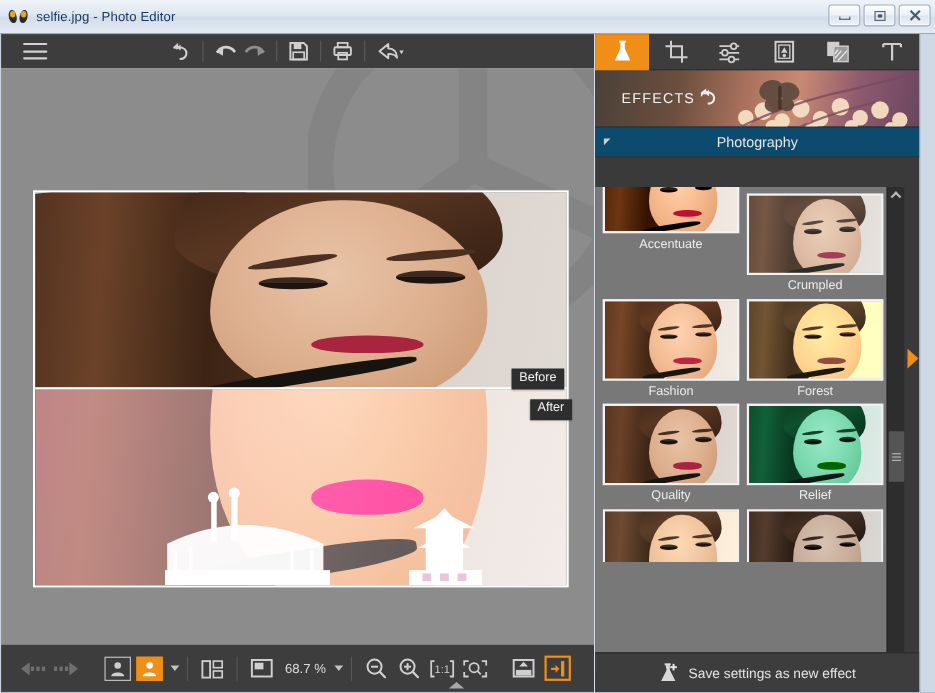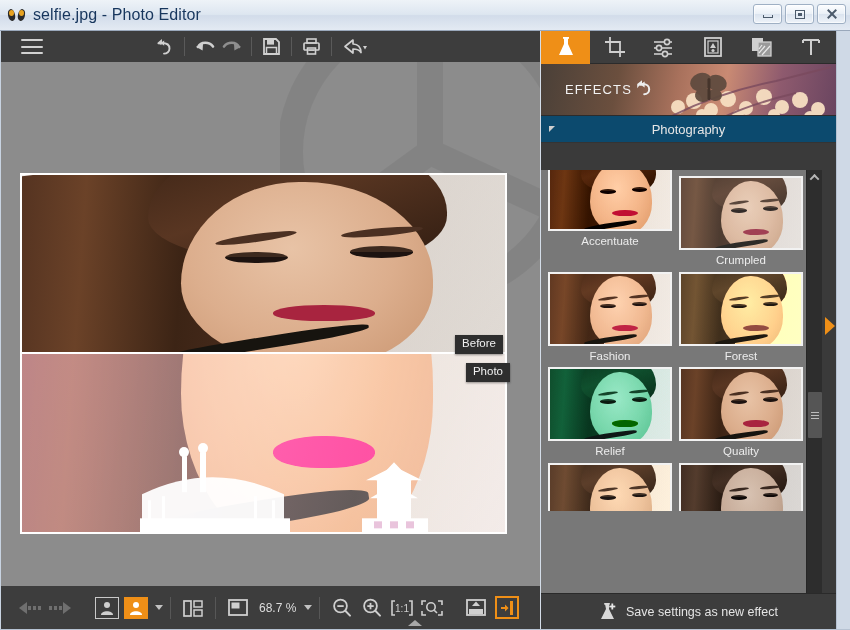--- a/index.html
+++ b/index.html
@@ -26,21 +26,21 @@
   }
   .tb-icon .wing.l { left: 0px; transform: rotate(-12deg); }
   .tb-icon .wing.r { right: 0px; transform: rotate(12deg); }
   .tb-icon .dotl, .tb-icon .dotr {
     position: absolute; top: 3px; width: 5px; height: 6px; border-radius: 50%;
     background: #e8a321;
   }
   .tb-icon .dotl { left: 1px; }
   .tb-icon .dotr { right: 1px; }
   .tb-title {
-    margin-left: 8px; font-size: 16px; color: #17365d; letter-spacing: .1px;
+    margin-left: 8px; font-size: 12px; color: #17365d; letter-spacing: .1px;
     white-space: nowrap;
   }
   .win-btns { position: absolute; right: 4px; top: 4px; display: flex; gap: 3px; }
   .win-btn {
     width: 29px; height: 20px; border: 1px solid #9fb0c4; border-radius: 3px;
     background: linear-gradient(to bottom, #fdfeff 0%, #eaf0f7 50%, #dbe4ef 51%, #eef3f9 100%);
     display: flex; align-items: center; justify-content: center;
     box-shadow: inset 0 0 0 1px rgba(255,255,255,.6);
   }
   .win-btn.close { }
@@ -74,21 +74,21 @@
   
   .canvas-wrap {
     position: absolute; left: 1px; top: 62px; width: 539px; height: 524px;
     background: #8c8c8c; overflow: hidden;
   }
   .watermark {
     position: absolute; right: -40px; top: -60px; width: 300px; height: 300px;
     opacity: .055; pointer-events: none;
   }
   .photo-stack {
-    position: absolute; left: 19px; top: 111px; width: 487px; height: 361px;
+    position: absolute; left: 29px; top: 111px; width: 487px; height: 361px;
     border: 2px solid #fff;
   }
   .photo-half { position: absolute; left: 0; width: 483px; height: 178px; overflow: hidden; }
   .photo-half.before { top: 0; }
   .photo-half.after  { top: 179px; }
   .split-line { position: absolute; left: 0; top: 177px; width: 483px; height: 2px;
                 background: #ffffff; z-index: 4; }
   .ba-label {
     position: absolute; z-index: 6; background: #2e2e2e; color: #f0f0f0;
     font-size: 11.5px; padding: 3px 7px 4px 7px; line-height: 1;
@@ -199,21 +199,21 @@
   .section-head .tri {
     position: absolute; left: 8px; width: 0; height: 0;
     border-top: 6px solid #cfcfcf; border-right: 6px solid transparent;
   }
   .section-head span { color: #e6e6e6; font-size: 13px; }
 
   .effects-scroll {
     position: absolute; left: 0; top: 139px; width: 280px; height: 444px;
     background: #787878; overflow: hidden;
   }
-  .eff-grid { display: flex; flex-wrap: wrap; padding: 6px 5px 0 7px; gap: 0 7px; align-items: center; }
+  .eff-grid { display: flex; flex-wrap: wrap; padding: 6px 5px 0 7px; gap: 0 7px; }
   .eff-item { width: 124px; margin-bottom: 5px; }
   .eff-thumb {
     width: 124px; height: 74px; border: 2px solid #f2f2f2; overflow: hidden; position: relative;
     background: #ccc; cursor: pointer;
   }
   .eff-thumb .portrait { transform: scale(1.0); }
   .eff-label { text-align: center; color: #ececec; font-size: 11.5px; margin-top: 4px; line-height: 1.1; }
   .eff-row-partial { overflow: hidden; }
 
   .scrollbar {
@@ -385,21 +385,21 @@
             <path d="M348 76 L396 76 L372 62 Z"></path>
             <rect x="340" y="96" width="66" height="14"></rect>
             <rect x="352" y="99" width="8" height="7" fill="#e9c4dc"></rect>
             <rect x="368" y="99" width="8" height="7" fill="#e9c4dc"></rect>
             <rect x="384" y="99" width="8" height="7" fill="#e9c4dc"></rect>
           </g>
         </svg>
       </div>
       <div class="split-line"></div>
       <div class="ba-label ba-before">Before</div>
-      <div class="ba-label ba-after">Photo</div>
+      <div class="ba-label ba-after">After</div>
     </div>
   </div>
 
   <div class="bottombar">
     <div style="width:14px"></div>
     <div class="bbtn">
       <svg width="26" height="16" viewBox="0 0 26 16">
         <path d="M2 8 L10 2 L10 14 Z" fill="#6f6f6f"></path>
         <rect x="11" y="6" width="3" height="4" fill="#6f6f6f"></rect>
         <rect x="16" y="6" width="3" height="4" fill="#6f6f6f"></rect>
@@ -677,56 +677,56 @@
                 <div class="p-eye r"></div>
               <div class="p-lip"></div>
                 <div class="p-choker"></div>
             </div>
           </div>
           <div class="eff-label">Forest</div>
         </div>
 
         <div class="eff-item">
           <div class="eff-thumb">
+            <div class="portrait">
+              <div class="p-bg"></div>
+                <div class="p-bg2"></div>
+                <div class="p-hair"></div>
+              <div class="p-hair2"></div>
+                <div class="p-face"></div>
+                <div class="p-brow l"></div>
+              <div class="p-brow r"></div>
+                <div class="p-eye l"></div>
+                <div class="p-eye r"></div>
+              <div class="p-lip"></div>
+                <div class="p-choker"></div>
+            </div>
+          </div>
+          <div class="eff-label">Quality</div>
+        </div>
+
+        <div class="eff-item">
+          <div class="eff-thumb">
             <div class="portrait" style="filter:hue-rotate(118deg) saturate(1.25) brightness(1.06)">
               <div class="p-bg"></div>
                 <div class="p-bg2"></div>
                 <div class="p-hair"></div>
               <div class="p-hair2"></div>
                 <div class="p-face"></div>
                 <div class="p-brow l"></div>
               <div class="p-brow r"></div>
                 <div class="p-eye l"></div>
                 <div class="p-eye r"></div>
               <div class="p-lip"></div>
                 <div class="p-choker"></div>
             </div>
           </div>
           <div class="eff-label">Relief</div>
         </div>
 
-        <div class="eff-item">
-          <div class="eff-thumb">
-            <div class="portrait">
-              <div class="p-bg"></div>
-                <div class="p-bg2"></div>
-                <div class="p-hair"></div>
-              <div class="p-hair2"></div>
-                <div class="p-face"></div>
-                <div class="p-brow l"></div>
-              <div class="p-brow r"></div>
-                <div class="p-eye l"></div>
-                <div class="p-eye r"></div>
-              <div class="p-lip"></div>
-                <div class="p-choker"></div>
-            </div>
-          </div>
-          <div class="eff-label">Quality</div>
-        </div>
-
         <div class="eff-item eff-row-partial" style="height:48px">
           <div class="eff-thumb">
             <div class="portrait" style="filter:sepia(.25) brightness(1.05)">
               <div class="p-bg"></div>
                 <div class="p-bg2"></div>
                 <div class="p-hair"></div>
               <div class="p-hair2"></div>
                 <div class="p-face"></div>
                 <div class="p-brow l"></div>
               <div class="p-brow r"></div>

